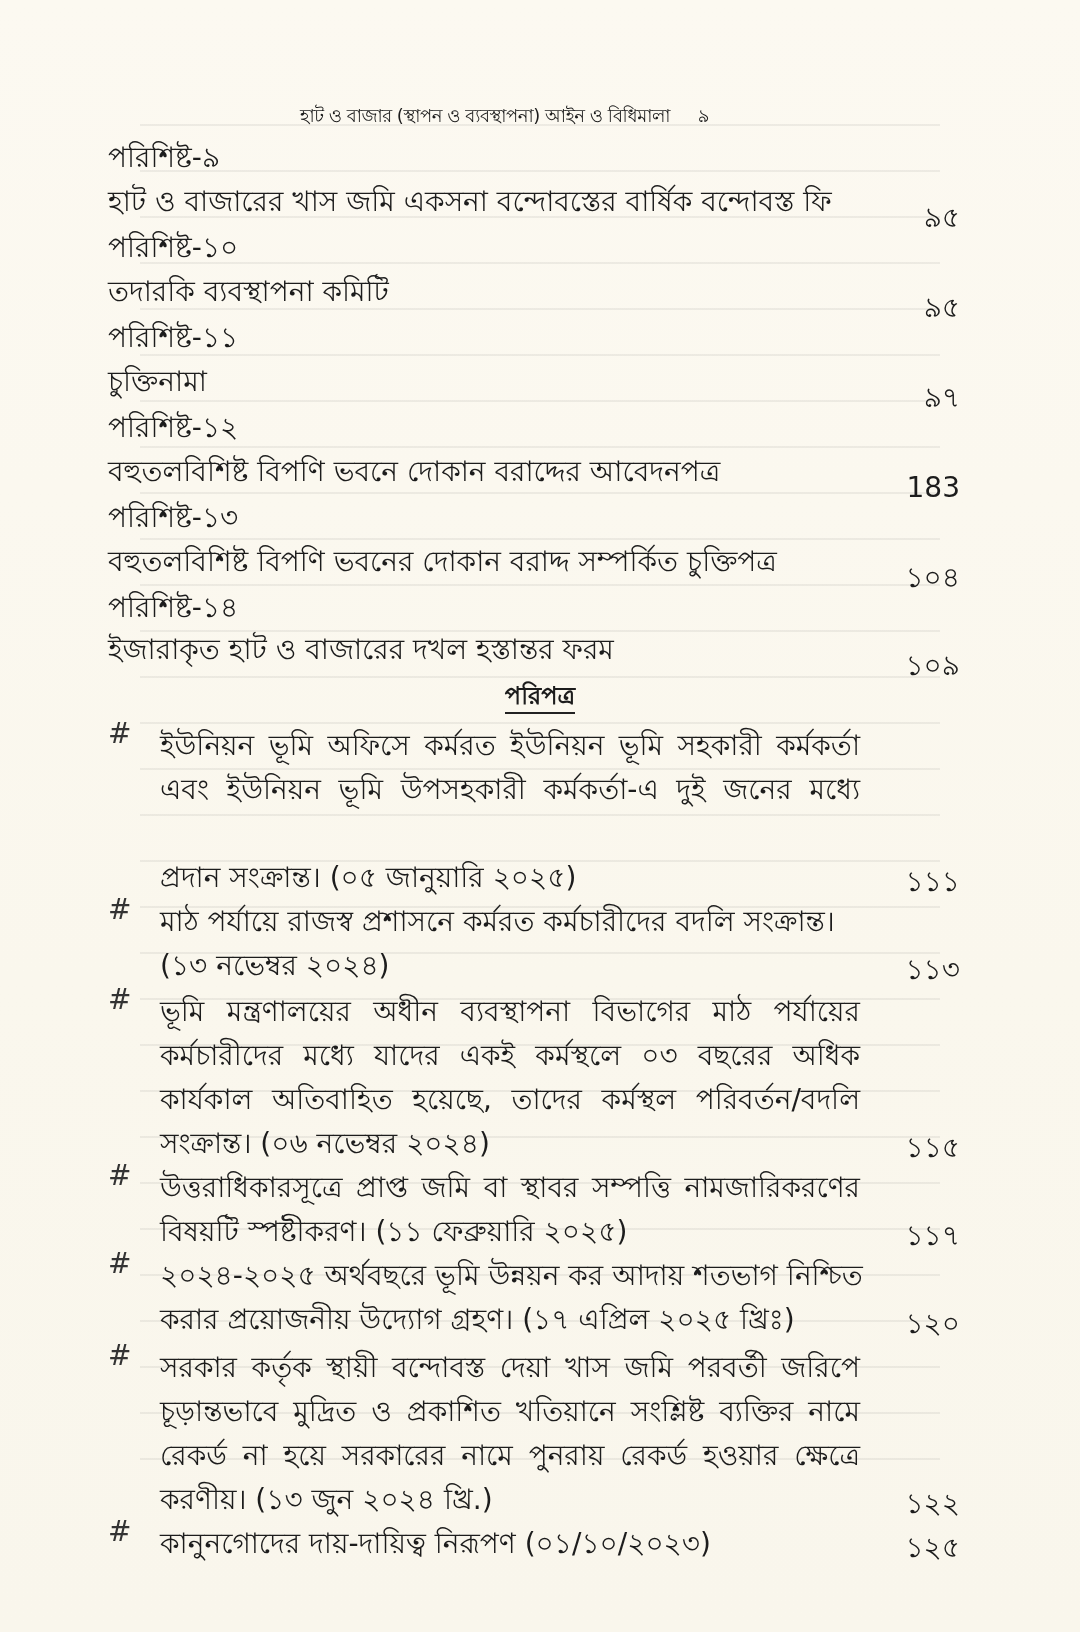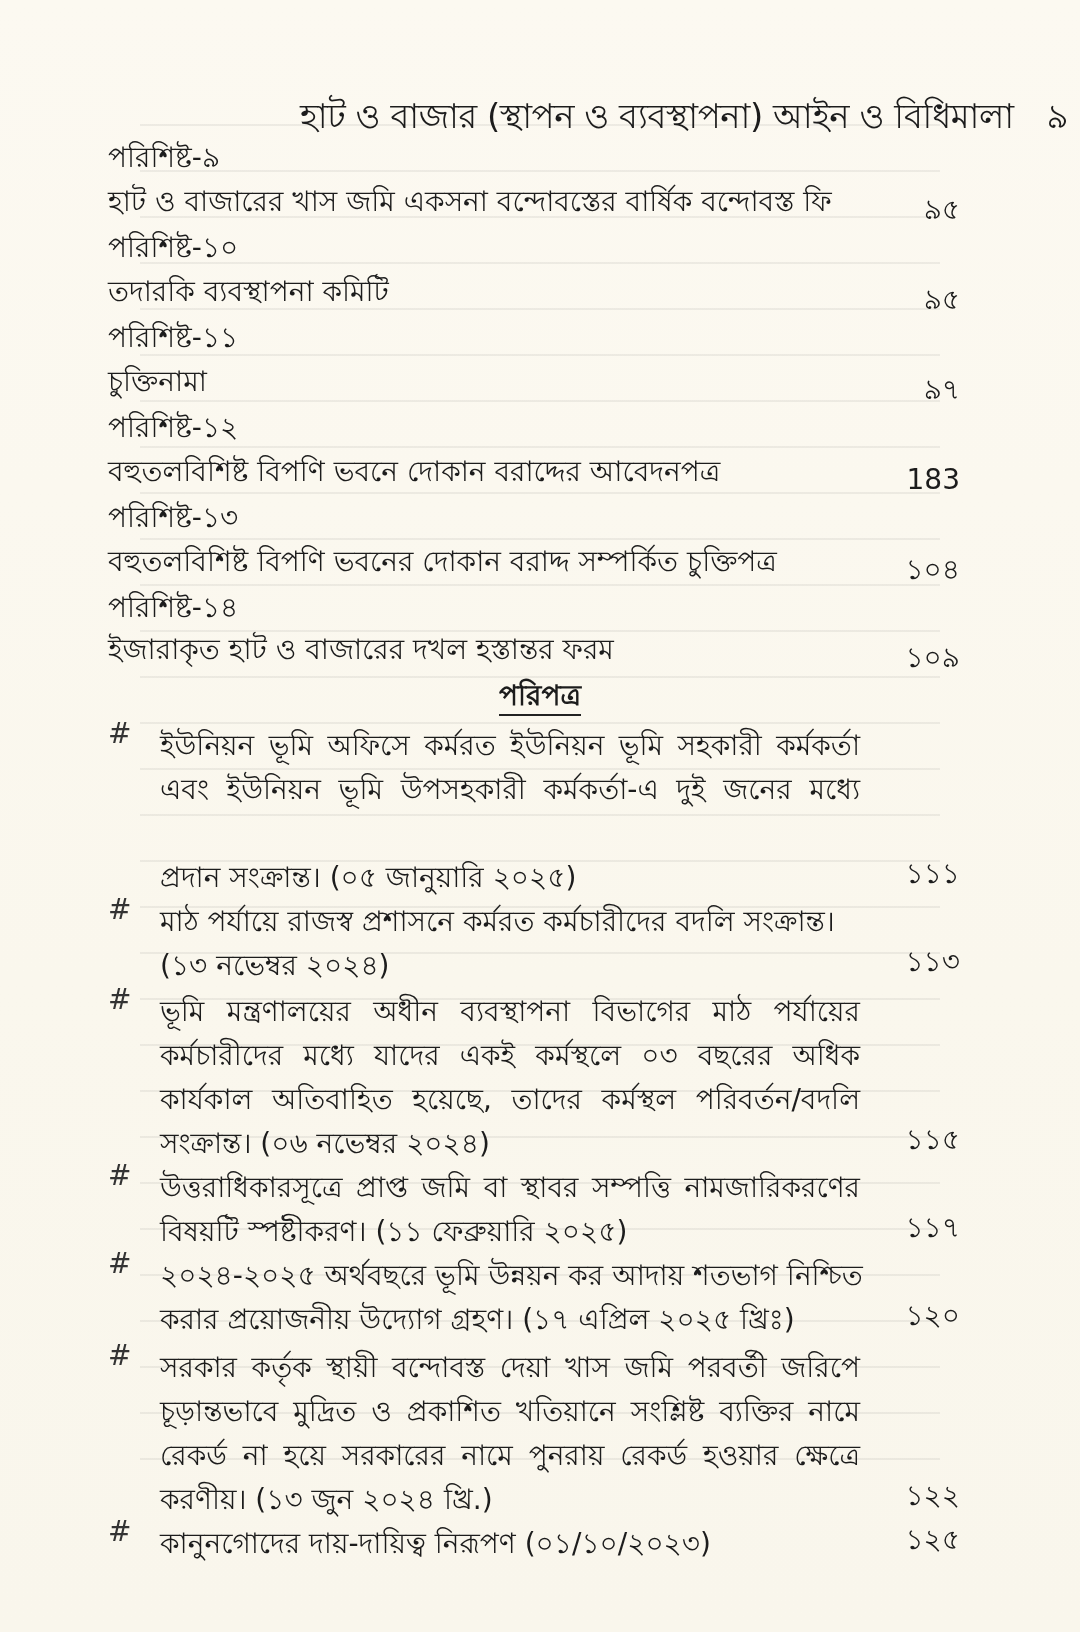--- a/index.html
+++ b/index.html
@@ -33,23 +33,22 @@
       pointer-events: none;
       background:
         repeating-linear-gradient(180deg, transparent 0px, transparent 34px, #444 34px, #444 36px, transparent 36px, transparent 46px);
     }
     .running-head {
       position: absolute;
       top: 96px;
       left: 300px;
       width: 660px;
       height: 40px;
-      font-size: 34px;
+      font-size: 18px;
       line-height: 40px;
-      text-align: right;
       white-space: nowrap;
     }
     .running-head .title { letter-spacing: -0.5px; }
     .running-head .pgno { display: inline-block; margin-left: 22px; }
 
     .row {
       position: absolute;
       left: 0;
       width: 1080px;
       height: 44px;
@@ -58,37 +57,37 @@
       white-space: nowrap;
     }
     .row .label {
       position: absolute;
       left: 108px;
       top: 0;
     }
     .row .page-num {
       position: absolute;
       right: 120px;
-      top: 8px;
+      top: 16px;
       text-align: right;
     }
     .row.indent .label { left: 160px; margin-top: 12px; }
     .row.hash .hash-mark {
       position: absolute;
       left: 108px;
       top: 0;
       color: #333;
     }
     .section-heading {
       position: absolute;
       top: 676px;
       left: 0;
       width: 1080px;
       text-align: center;
-      font-size: 28px;
+      font-size: 24px;
       line-height: 40px;
       font-weight: bold;
     }
     .section-heading span {
       border-bottom: 2px solid #222;
       padding-bottom: 2px;
     }
     .justify .label {
       display: inline-block;
       width: 700px;

